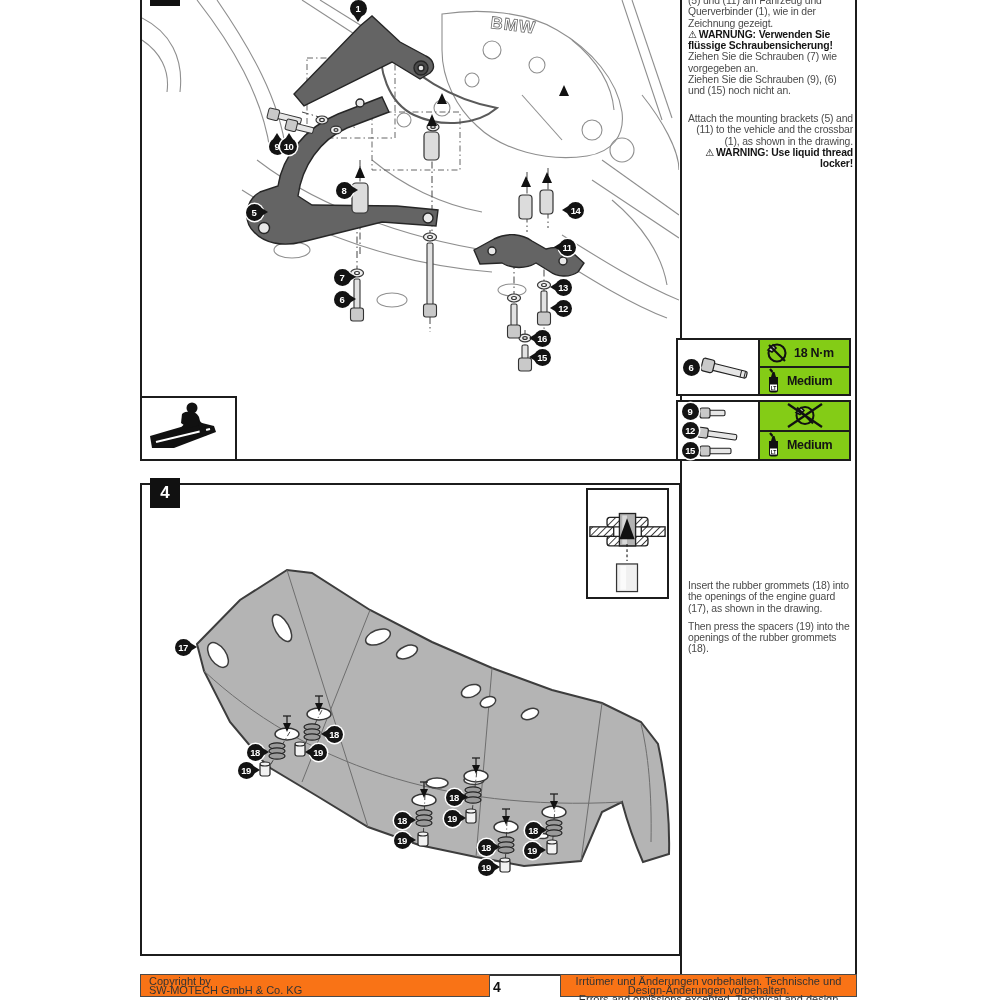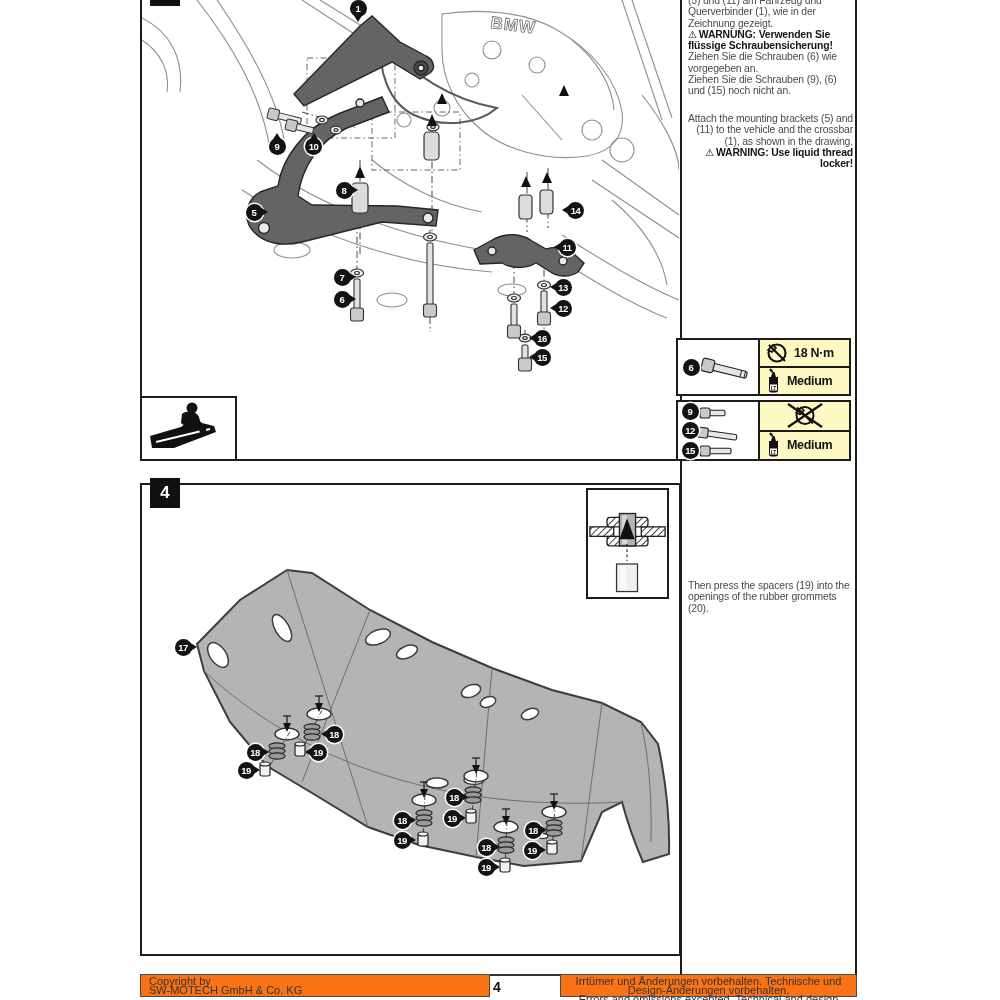--- a/index.html
+++ b/index.html
@@ -23,21 +23,21 @@
          box-shadow:0 0 0 1.5px #fff;z-index:7;letter-spacing:-0.5px;}
   .pt{position:absolute;width:0;height:0;}
   .pt-right{left:14px;top:3.5px;border-top:5px solid transparent;border-bottom:5px solid transparent;border-left:8px solid #131313;}
   .pt-left{right:14px;top:3.5px;border-top:5px solid transparent;border-bottom:5px solid transparent;border-right:8px solid #131313;}
   .pt-up{bottom:14px;left:3.5px;border-left:5px solid transparent;border-right:5px solid transparent;border-bottom:8px solid #131313;}
   .pt-down{top:14px;left:3.5px;border-left:5px solid transparent;border-right:5px solid transparent;border-top:8px solid #131313;}
   
   .ttable{position:absolute;display:flex;box-sizing:border-box;z-index:5;background:#fff;}
   .tcell{border:2px solid #1c1c1c;box-sizing:border-box;background:#fff;position:relative;}
   .tcol{display:flex;flex-direction:column;width:93px;}
-  .trow{flex:1;border:2px solid #1c1c1c;box-sizing:border-box;background:#fef9c3;display:flex;
+  .trow{flex:1;border:2px solid #1c1c1c;box-sizing:border-box;background:#84cc16;display:flex;
         align-items:center;gap:5px;padding-left:5px;margin-top:-2px;}
   .trow:first-child{margin-top:0;}
   .trow .tlabel{font-weight:bold;color:#141414;font-size:12.5px;letter-spacing:-0.3px;}
   
   .footbox{position:absolute;border:1px solid #4a4a4a;box-sizing:border-box;background:#f97316;
            font-size:11px;line-height:8.8px;color:#333;z-index:4;}
   .pagenum{position:absolute;font-weight:bold;font-size:14px;color:#111;text-align:center;z-index:4;}
   svg{display:block;}
 </style>
 </head>
@@ -196,21 +196,21 @@
       <circle cx="50" cy="10" r="5.5" fill="#111"></circle>
       <path d="M40,16 C45,12 54,13 57,19 L59,27 L46,30 L39,25 Z" fill="#111"></path>
       <path d="M44,24 L36,33 L40,36 L48,28 Z" fill="#111"></path>
       <path d="M56,22 C62,26 66,32 64,38 L58,36 Z" fill="#111"></path>
     </svg>
   </div>
 
   <div class="col-text" style="top:-5px;">
       <p>(5) und (11) am Fahrzeug und Querverbinder (1), wie in der Zeichnung gezeigt.</p>
       <p class="warning"><span class="warn-tri">⚠</span>WARNUNG: Verwenden Sie flüssige Schraubensicherung!</p>
-      <p>Ziehen Sie die Schrauben (6) wie vorgegeben an.</p>
+      <p>Ziehen Sie die Schrauben (7) wie vorgegeben an.</p>
       <p>Ziehen Sie die Schrauben (9), (6) und (15) noch nicht an.</p>
     </div>
   <div class="col-text" style="top:113px;text-align:right;">
       <p>Attach the mounting brackets (5) and (11) to the vehicle and the crossbar (1), as shown in the drawing.</p>
       <p class="warning"><span class="warn-tri">⚠</span>WARNING: Use liquid thread locker!</p>
     </div>
 
   <div class="ttable" style="left:676px;top:338px;width:175px;height:58px;">
     <div class="tcell" style="width:84px;">
       <svg width="80" height="54" viewBox="0 0 80 54">
@@ -435,37 +435,38 @@
           <ellipse cy="-6" rx="5" ry="2"></ellipse>
         </g>
       <g transform="translate(410,336)">
           <rect x="-5" y="-6" width="10" height="12" rx="2"></rect>
           <ellipse cy="-6" rx="5" ry="2"></ellipse>
         </g>
     </g>
   </svg>
 
   <div class="col-text spaced" style="top:580px;">
-      <p>Then press the spacers (19) into the openings of the rubber grommets (20).</p>
+      <p>Insert the rubber grommets (18) into the openings of the engine guard (17), as shown in the drawing.</p>
+      <p>Then press the spacers (19) into the openings of the rubber grommets (18).</p>
     </div>
 
   <div class="rule" style="left:140px;top:974px;width:717px;height:1.5px;background:#333;"></div>
   <div class="footbox" style="left:140px;top:974px;width:350px;height:23px;padding:2px 0 0 8px;">
     <div>Copyright by</div>
     <div>SW-MOTECH GmbH &amp; Co. KG</div>
   </div>
   <div class="footbox" style="left:560px;top:974px;width:297px;height:23px;padding:2px 2px 0 2px;text-align:center;">
     <div>Irrtümer und Änderungen vorbehalten. Technische und Design-Änderungen vorbehalten.</div>
     <div>Errors and omissions excepted. Technical and design modifications are subject to change.</div>
   </div>
   <div class="pagenum" style="left:486px;top:979px;width:22px;">4</div>
 
 <div class="badge" style="left: 349.5px; top: -0.5px;">1<div class="pt pt-down"></div></div>
     <div class="badge" style="left: 268.5px; top: 137.5px;">9<div class="pt pt-up"></div></div>
-    <div class="badge" style="left: 305px; top: 137.5px;">10<div class="pt pt-up"></div></div>
+    <div class="badge" style="left: 280px; top: 137.5px;">10<div class="pt pt-up"></div></div>
     <div class="badge" style="left: 245.5px; top: 203.5px;">5<div class="pt pt-right"></div></div>
     <div class="badge" style="left: 335.5px; top: 181.5px;">8<div class="pt pt-right"></div></div>
     <div class="badge" style="left: 567px; top: 201.5px;">14<div class="pt pt-left"></div></div>
     <div class="badge" style="left: 558.5px; top: 238.5px;">11<div class="pt pt-left"></div></div>
     <div class="badge" style="left: 333.5px; top: 268.5px;">7<div class="pt pt-right"></div></div>
     <div class="badge" style="left: 333.5px; top: 290.5px;">6<div class="pt pt-right"></div></div>
     <div class="badge" style="left: 554.5px; top: 278.5px;">13<div class="pt pt-left"></div></div>
     <div class="badge" style="left: 554.5px; top: 299.5px;">12<div class="pt pt-left"></div></div>
     <div class="badge" style="left: 533.5px; top: 329.5px;">16<div class="pt pt-left"></div></div>
     <div class="badge" style="left: 533.5px; top: 348.5px;">15<div class="pt pt-left"></div></div>

